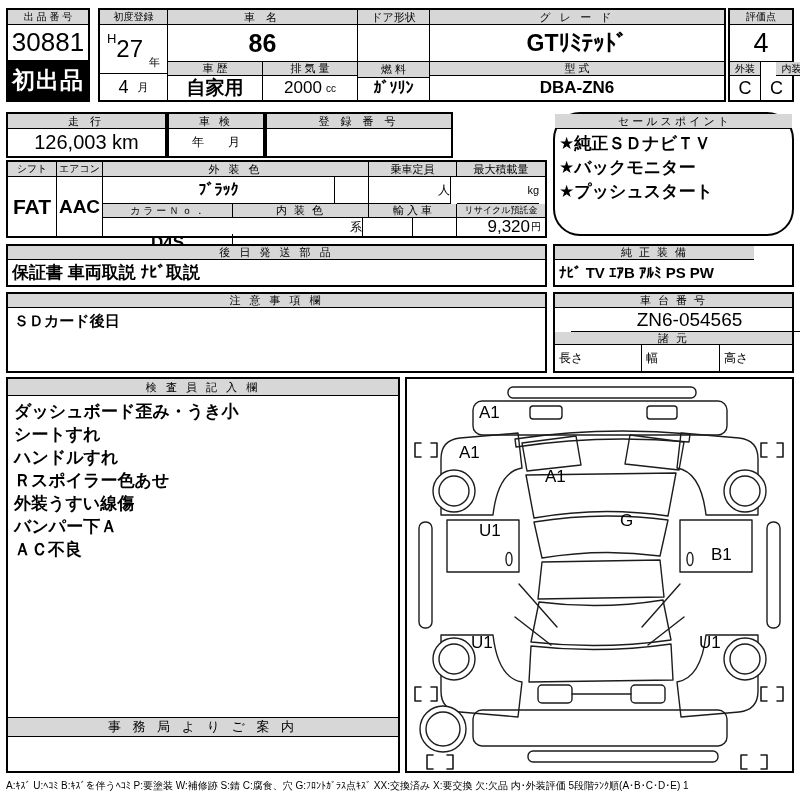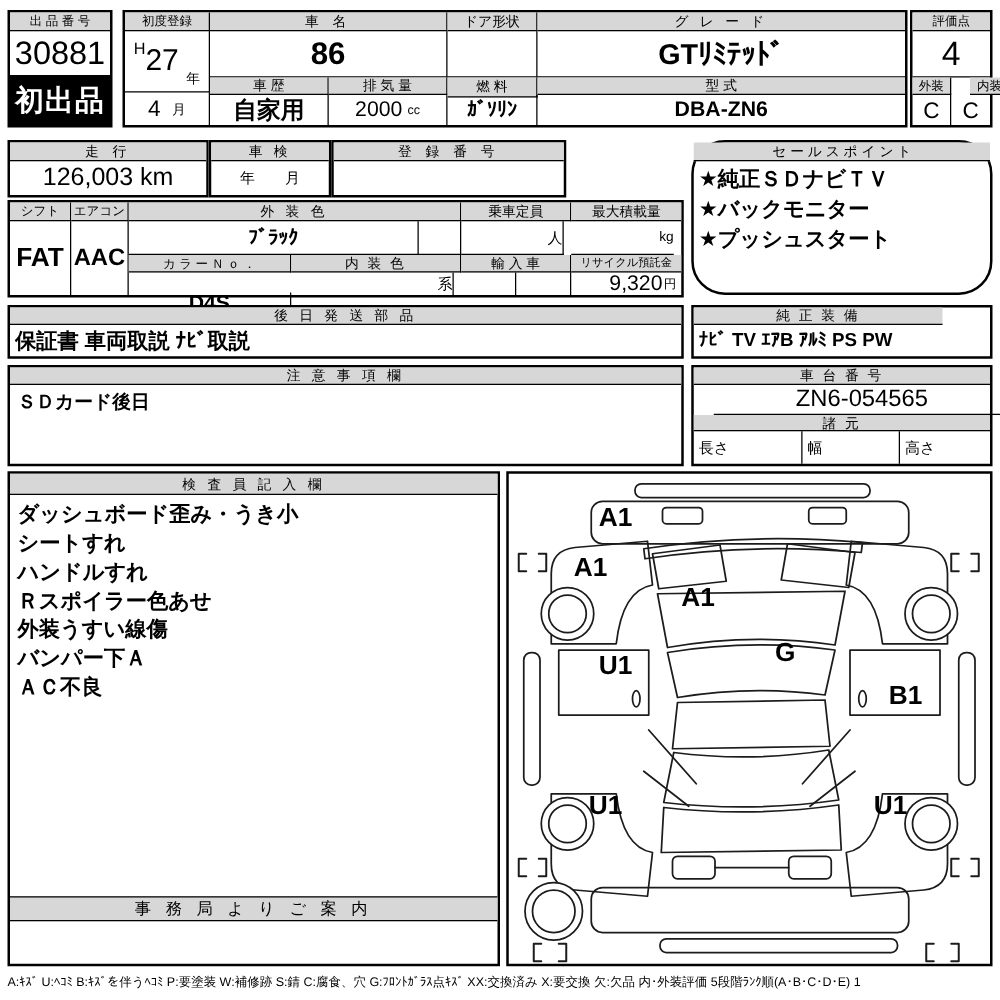--- a/index.html
+++ b/index.html
@@ -9,21 +9,21 @@
   .cell{position:absolute;box-sizing:border-box;display:flex;align-items:center;justify-content:center;overflow:hidden;white-space:nowrap;}
   .gray{background:#d7d7d7;}
   .bdr{border-right:1px solid #000;}
   .bdb{border-bottom:1px solid #000;}
   .bdt{border-top:1px solid #000;}
   .left{justify-content:flex-start;}
   .right{justify-content:flex-end;}
   .bold{font-weight:700;}
   .hdr11{font-size:11px;}
   .hdr10{font-size:10px;}
-  .dlabel{position:absolute;font-size:21px;font-weight:700;}
+  .dlabel{position:absolute;font-size:17px;font-weight:400;}
   svg{display:block;}
 </style>
 </head>
 <body>
 
 <div id="sheet">
 
   <div class="box" style="left:6px;top:8px;width:84px;height:94px;">
     <div class="cell gray hdr10 bdb" style="left:0;top:0;width:80px;height:15px;">出 品 番 号</div>
     <div class="cell" style="left:0;top:15px;width:80px;height:35px;font-size:26px;">30881</div>

